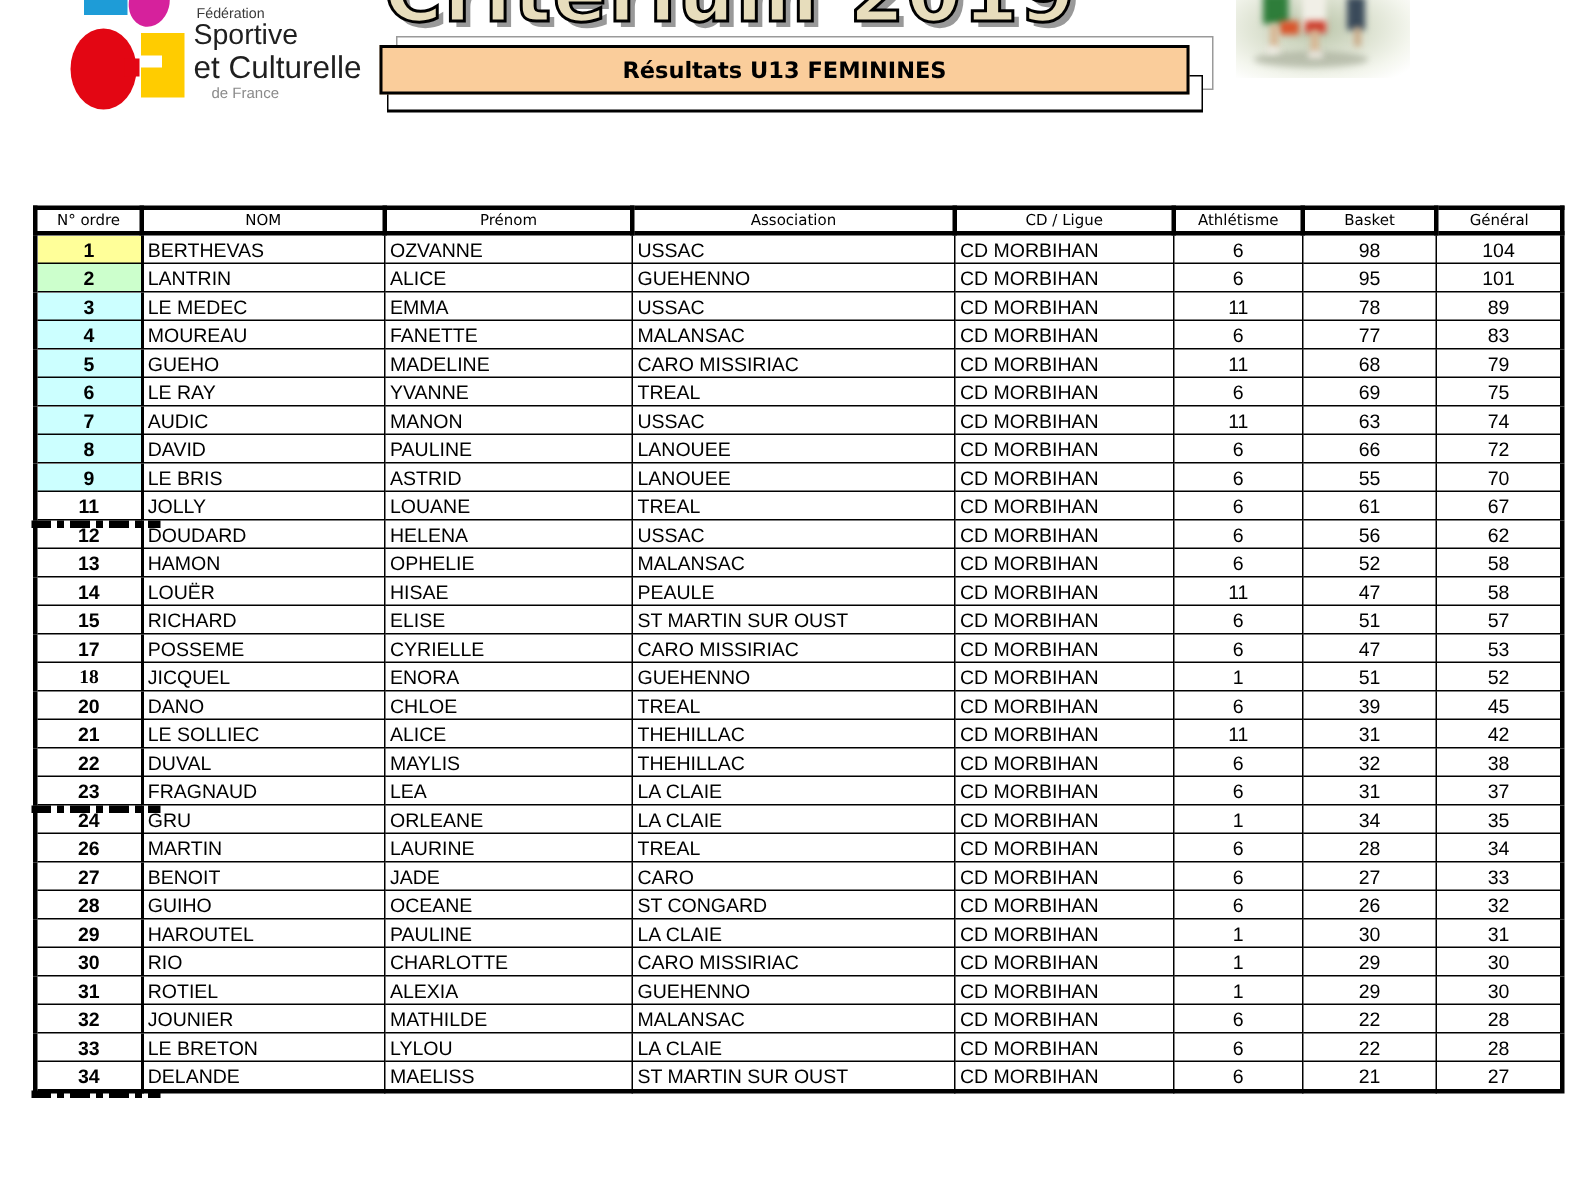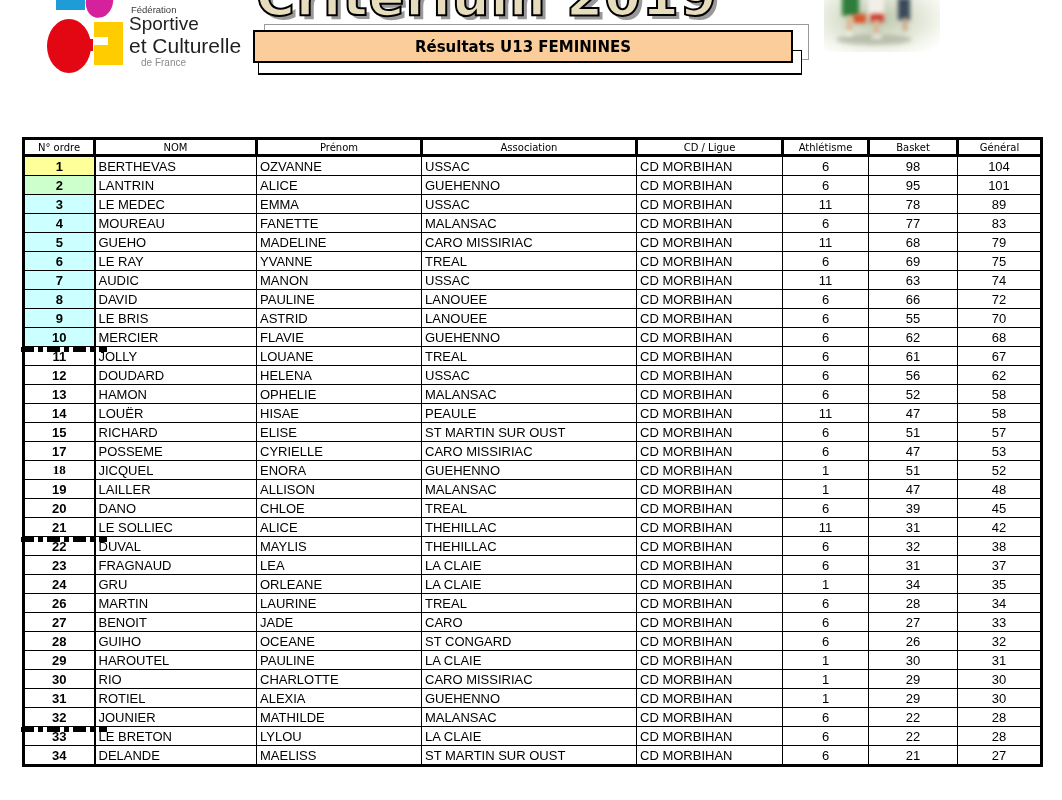--- a/index.html
+++ b/index.html
@@ -210,30 +210,20 @@
           <td class="c0" style="background: rgb(204, 255, 255);">9</td>
           <td class="c1">LE BRIS</td>
           <td class="c2">ASTRID</td>
           <td class="c3">LANOUEE</td>
           <td class="c4">CD MORBIHAN</td>
           <td class="c5">6</td>
           <td class="c6">55</td>
           <td class="c7">70</td>
         </tr>
         <tr>
-          <td class="c0" style="background: rgb(204, 255, 255);">10</td>
-          <td class="c1">MERCIER</td>
-          <td class="c2">FLAVIE</td>
-          <td class="c3">GUEHENNO</td>
-          <td class="c4">CD MORBIHAN</td>
-          <td class="c5">6</td>
-          <td class="c6">62</td>
-          <td class="c7">68</td>
-        </tr>
-        <tr>
           <td class="c0" style="background: rgb(255, 255, 255);">11</td>
           <td class="c1">JOLLY</td>
           <td class="c2">LOUANE</td>
           <td class="c3">TREAL</td>
           <td class="c4">CD MORBIHAN</td>
           <td class="c5">6</td>
           <td class="c6">61</td>
           <td class="c7">67</td>
         </tr>
         <tr>
@@ -290,30 +280,20 @@
           <td class="c0" style="background: rgb(255, 255, 255); font-family: Liberation Serif, serif;">18</td>
           <td class="c1">JICQUEL</td>
           <td class="c2">ENORA</td>
           <td class="c3">GUEHENNO</td>
           <td class="c4">CD MORBIHAN</td>
           <td class="c5">1</td>
           <td class="c6">51</td>
           <td class="c7">52</td>
         </tr>
         <tr>
-          <td class="c0" style="background: rgb(255, 255, 255);">19</td>
-          <td class="c1">LAILLER</td>
-          <td class="c2">ALLISON</td>
-          <td class="c3">MALANSAC</td>
-          <td class="c4">CD MORBIHAN</td>
-          <td class="c5">1</td>
-          <td class="c6">47</td>
-          <td class="c7">48</td>
-        </tr>
-        <tr>
           <td class="c0" style="background: rgb(255, 255, 255);">20</td>
           <td class="c1">DANO</td>
           <td class="c2">CHLOE</td>
           <td class="c3">TREAL</td>
           <td class="c4">CD MORBIHAN</td>
           <td class="c5">6</td>
           <td class="c6">39</td>
           <td class="c7">45</td>
         </tr>
         <tr>

